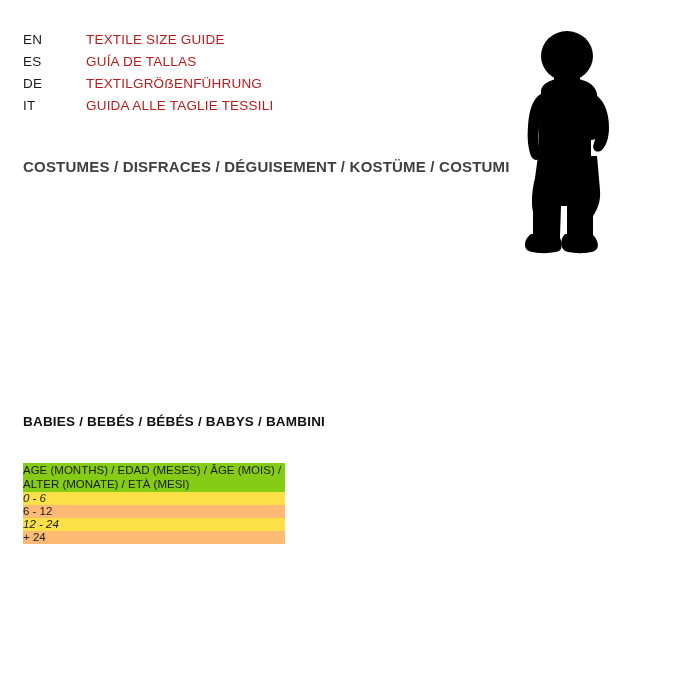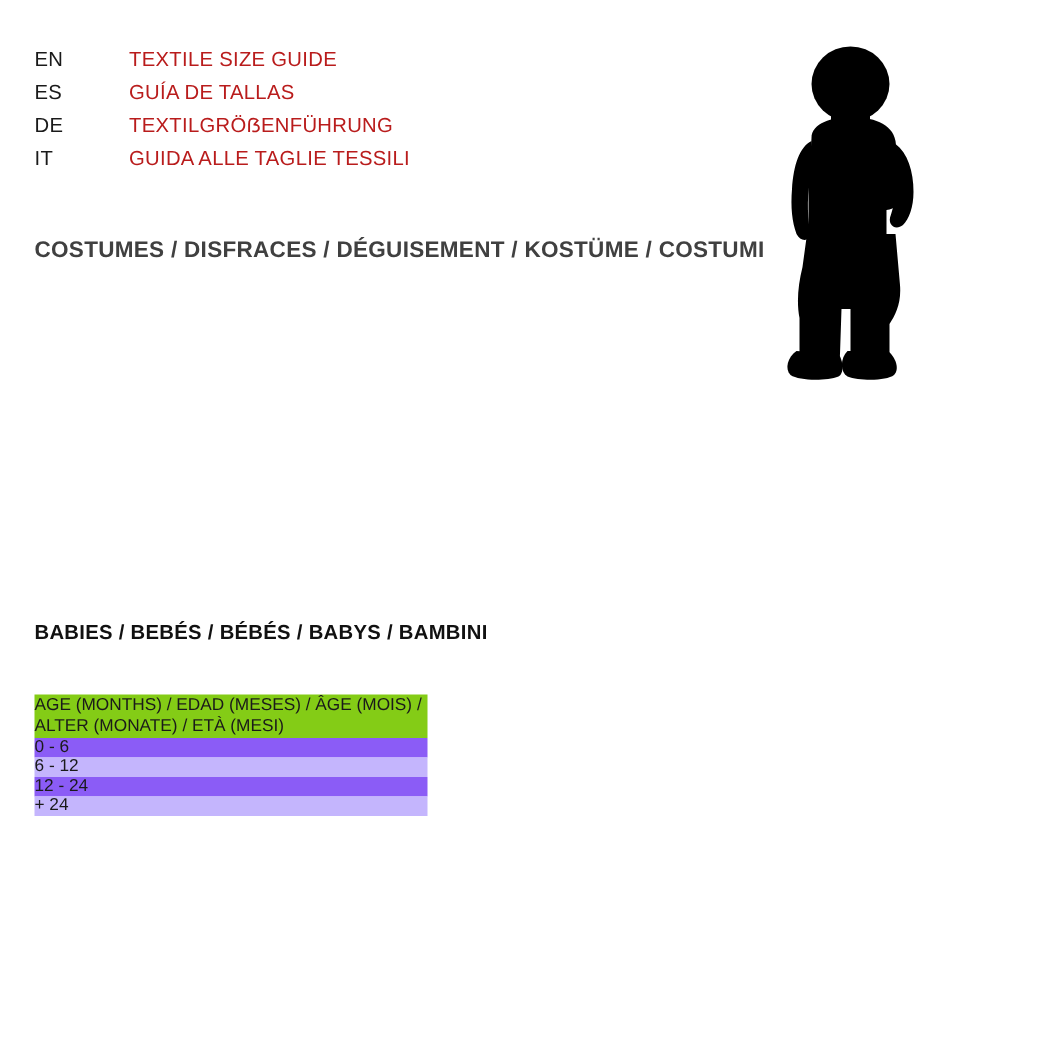--- a/index.html
+++ b/index.html
@@ -97,22 +97,22 @@
     line-height: 1.25;
     color: #1a1a1a;
     font-size: 11.5px;
   }
   .row-cell {
     padding: 4px 6px 4px 6px;
     color: #1a1a1a;
     font-size: 11.5px;
     height: 13px;
   }
-  .row-odd { background: #8b5cf6; }
-  .row-even { background: #c4b5fd; }
+  .row-odd { background: #fde047; font-style: italic; }
+  .row-even { background: #fdba74; }
 </style>
 </head>
 <body>
 
 <div class="page">
 
   <div class="lang-block">
     <div class="lang-row">
       <span class="lang-code">EN</span>
       <span class="lang-text">TEXTILE SIZE GUIDE</span>

